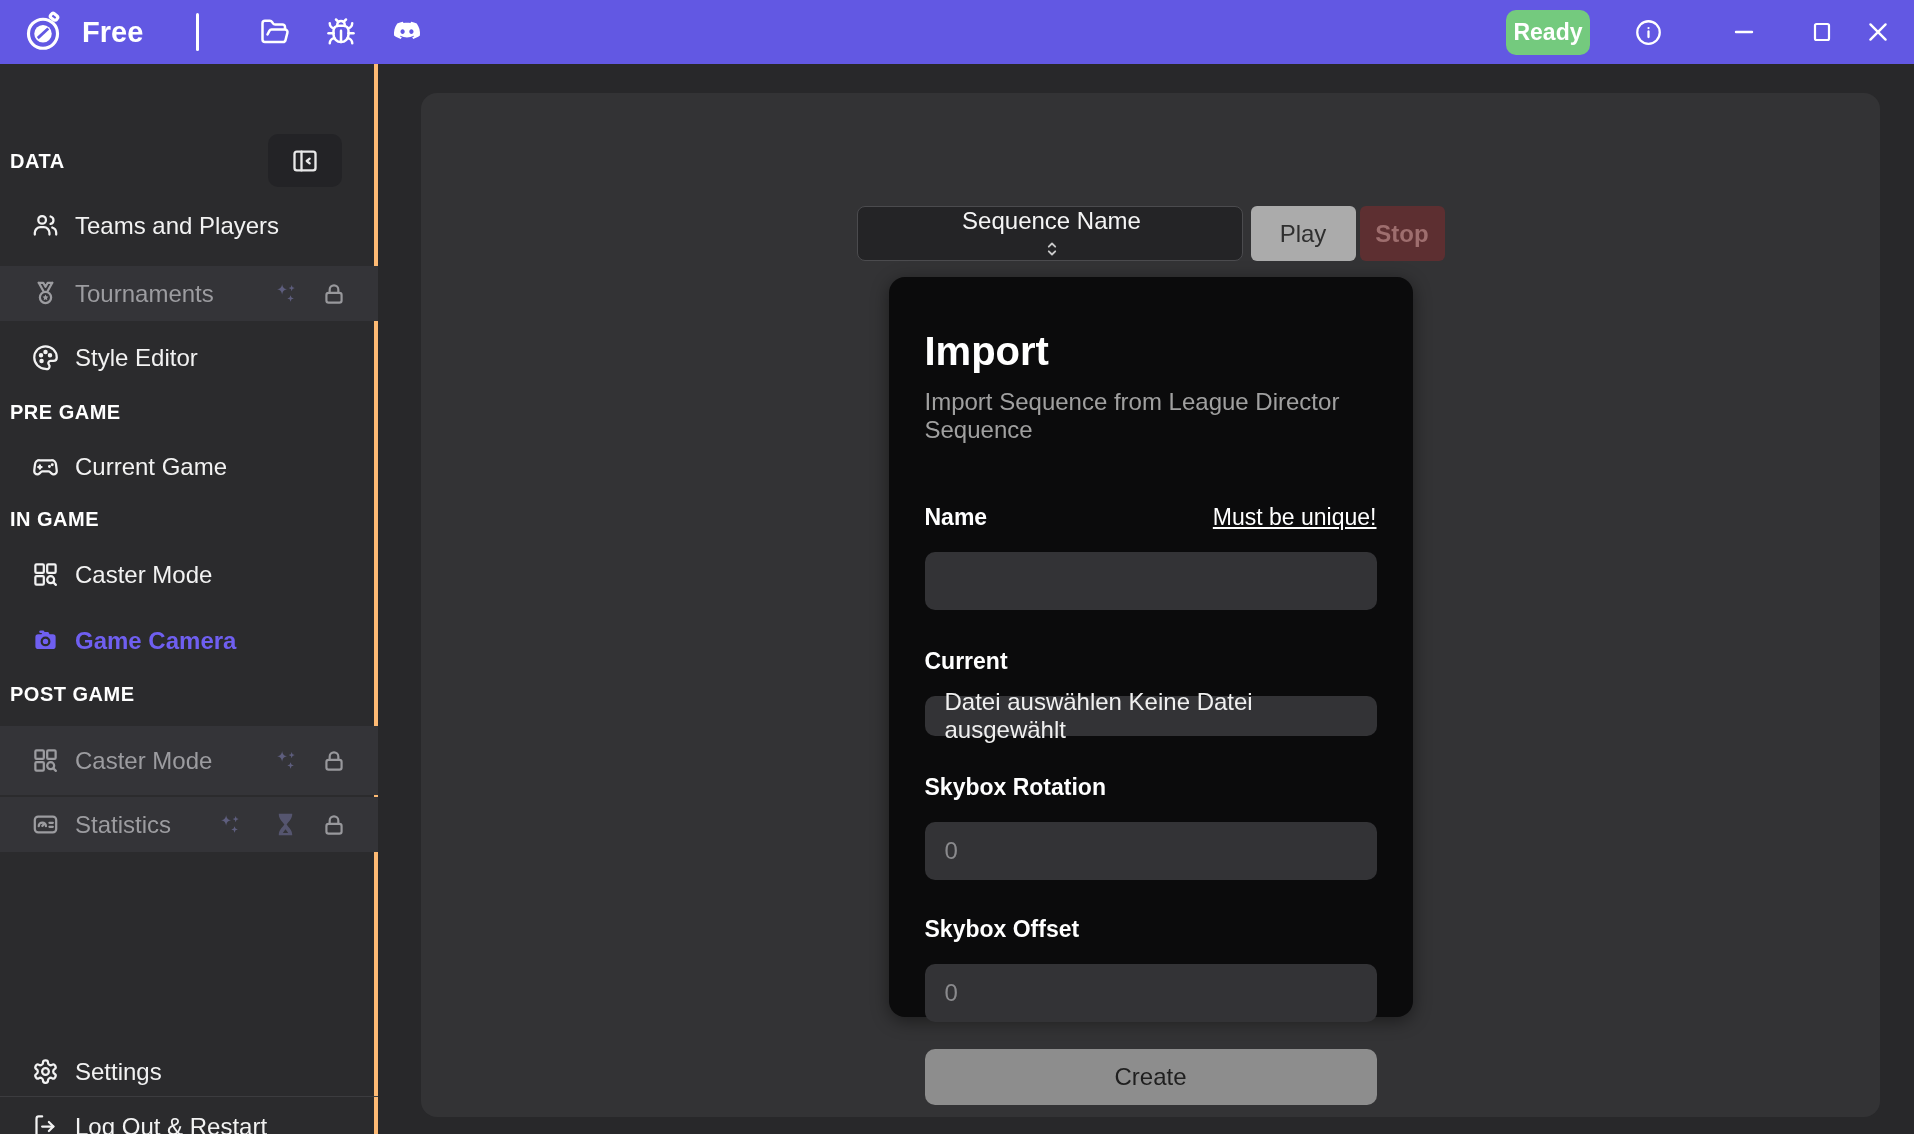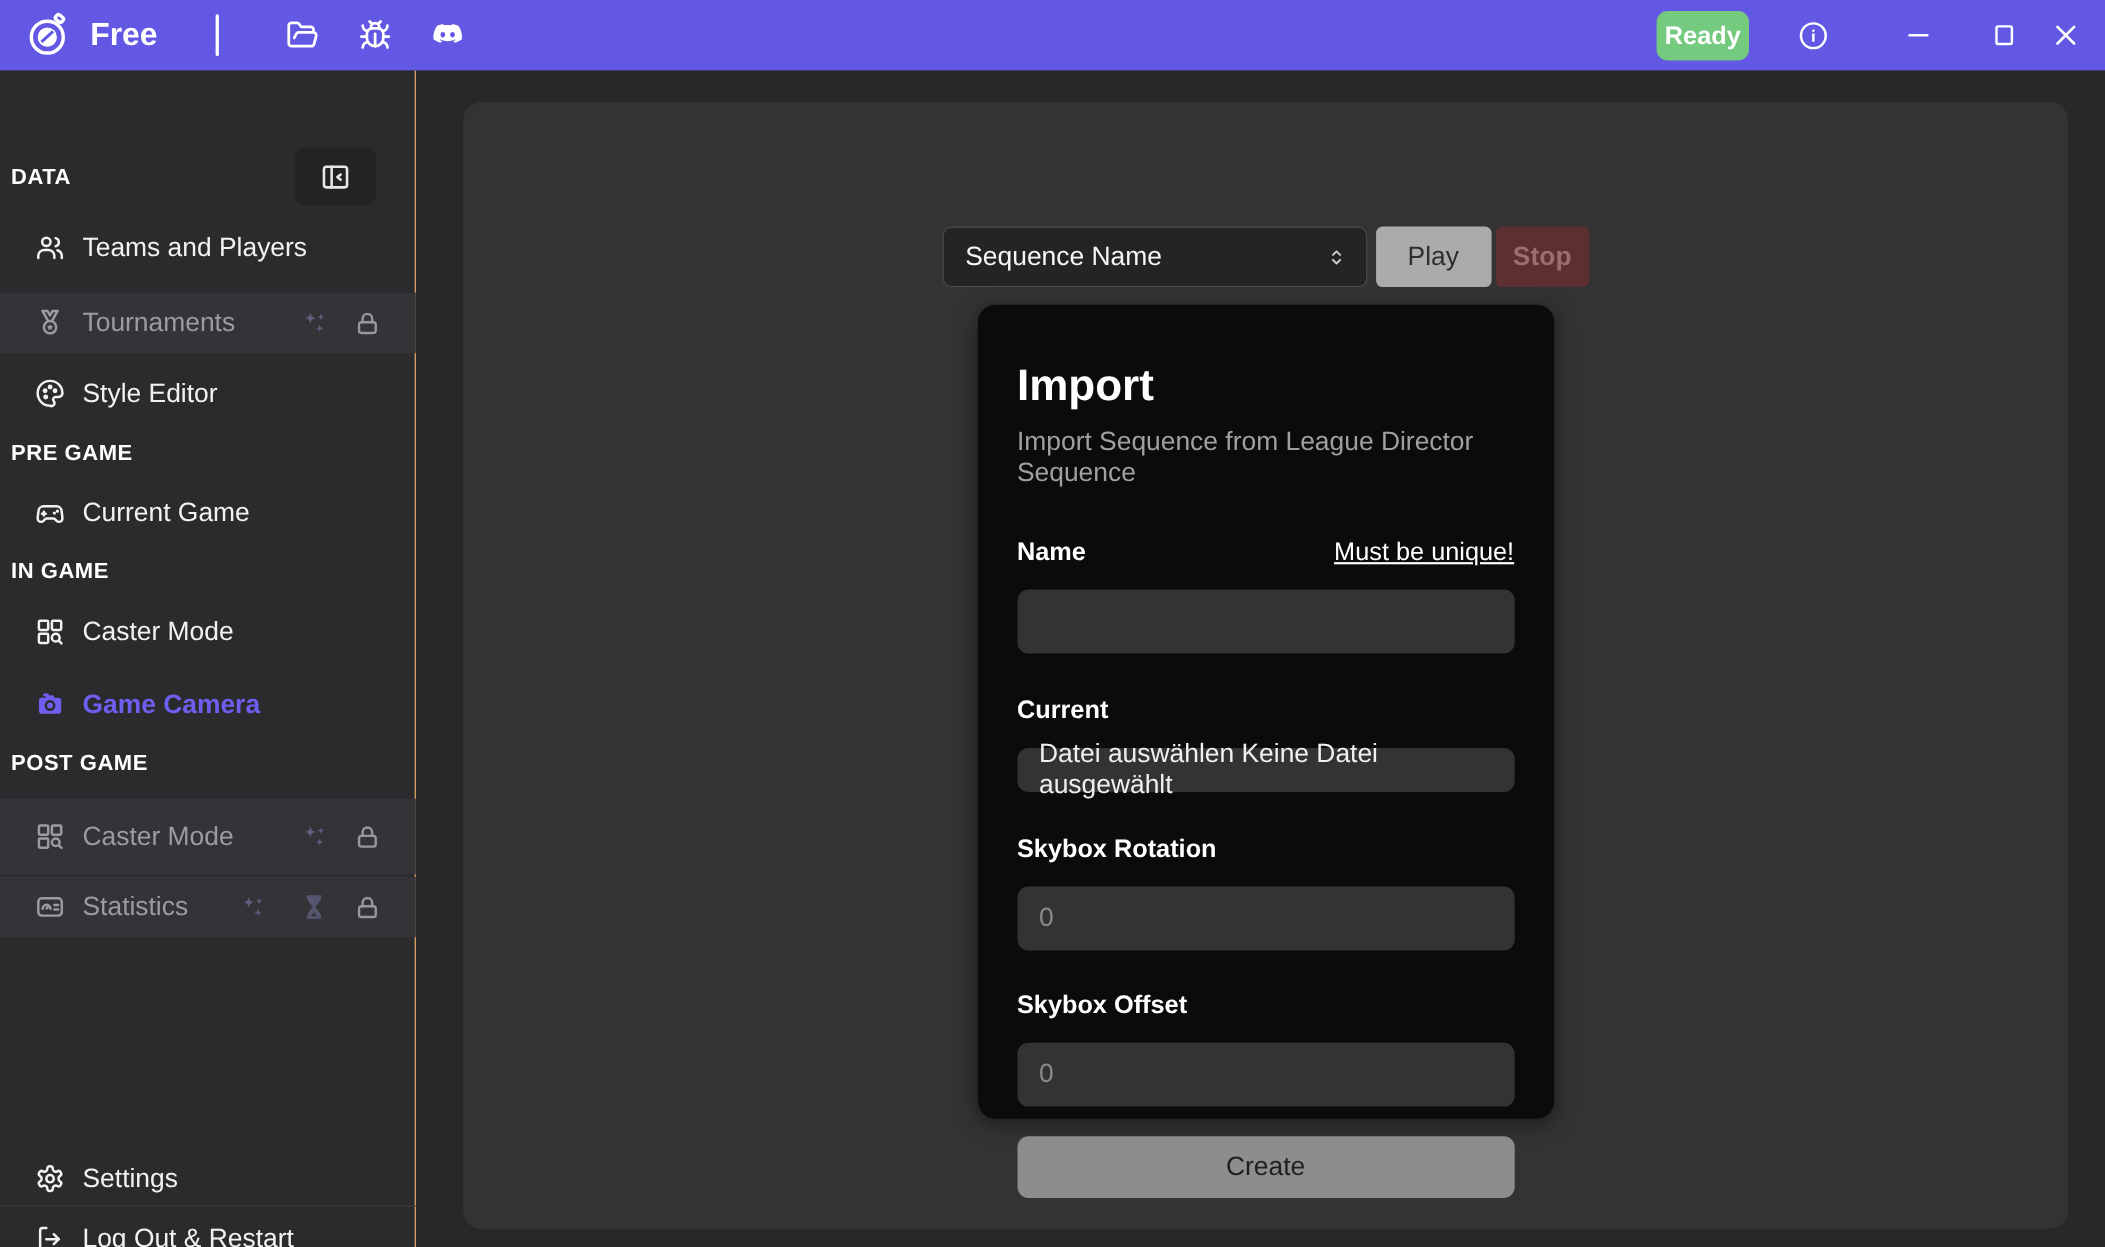--- a/index.html
+++ b/index.html
@@ -17,21 +17,21 @@
   .tb-left-icons { display:flex; align-items:center; gap:20px; margin-left:22px; }
   .tb-right { position:absolute; right:0; top:0; height:64px; display:flex; align-items:center; }
   .ready-badge { width:84px; height:45px; background:#74ca7e; border-radius:10px;
                  color:#fff; font-size:23px; font-weight:bold; display:flex;
                  align-items:center; justify-content:center; }
   .win-btn { width:56px; height:64px; display:flex; align-items:center; justify-content:center;
              color:#fff; background:transparent; border:none; cursor:pointer; }
 
   
   .sidebar { position:absolute; top:64px; left:0; width:378px; height:1070px;
-             background:#2b2b2d; border-right:1px solid #fdba74; }
+             background:#2b2b2d; border-right:4px solid #fdba74; }
   .main { position:absolute; top:64px; left:380px; width:1534px; height:1070px;
           background:#28282a; }
   .panel { position:absolute; top:29px; left:41px; width:1459px; height:1024px;
            background:#333335; border-radius:16px; }
 
   
   .sec-header { position:absolute; left:10px; color:#ffffff; font-size:20px;
                 font-weight:bold; letter-spacing:.5px; }
   .nav-item { position:absolute; left:0; width:378px; height:55px;
               display:flex; align-items:center; cursor:pointer; }
@@ -49,34 +49,34 @@
   .collapse-btn { position:absolute; top:70px; left:268px; width:74px; height:53px;
                   background:#232326; border:none; border-radius:10px; color:#e8e8e8;
                   display:flex; align-items:center; justify-content:center; cursor:pointer; }
   .side-divider { position:absolute; top:1032px; left:0; width:378px; height:1px; background:#3c3c3f; }
 
   
   .controls-row { position:absolute; top:113px; left:0; width:100%; display:flex;
                   justify-content:center; align-items:stretch; height:55px; }
   .seq-select { width:386px; background:#242426; border:1px solid #4b4b4e; border-radius:8px;
                 color:#f5f5f5; font-size:24px; display:flex; align-items:center;
-                padding:0 16px 0 20px; cursor:pointer; }
+                padding:0 16px 0 20px; cursor:pointer;flex-direction:column; }
   .seq-select .sel-text { flex:1; }
   .btn-play { width:105px; margin-left:8px; background:#ababab; border:none; border-radius:6px;
               color:#2f2f2f; font-size:24px; cursor:pointer; font-family:inherit; }
   .btn-stop { width:85px; margin-left:4px; background:#5d2f31; border:none; border-radius:6px;
               color:#9e6e6e; font-size:24px; font-weight:bold; cursor:pointer; font-family:inherit; }
 
   
   .card { position:absolute; top:184px; left:50%; transform:translateX(-50%);
           width:524px; height:740px; background:#0b0b0c; border-radius:16px;
           padding:52px 36px 0 36px; box-shadow:0 4px 18px rgba(0,0,0,.45); }
   .card-title { color:#fff; font-size:40px; font-weight:bold; }
   .card-sub { color:#a0a0a0; font-size:24px; margin-top:14px; }
-  .field-head { display:flex; justify-content:space-between; align-items:baseline; margin-top:44px; }
+  .field-head { display:flex; justify-content:space-between; align-items:baseline; margin-top:60px; }
   .field-label { color:#fff; font-size:23px; font-weight:bold; }
   .field-hint { color:#fff; font-size:23px; text-decoration:underline; }
   .t-input { width:100%; height:58px; background:#333336; border:none; border-radius:10px;
              margin-top:21px; color:#f0f0f0; font-size:24px; padding:0 20px;
              font-family:inherit; outline:none; }
   .t-input::placeholder { color:#8a8a8d; opacity:1; }
   .file-box { width:100%; height:40px; background:#333336; border-radius:10px; margin-top:21px;
               display:flex; align-items:center; padding:0 20px; color:#f0f0f0;
               font-size:24px; cursor:pointer; }
   .lbl2 { margin-top:38px; }

